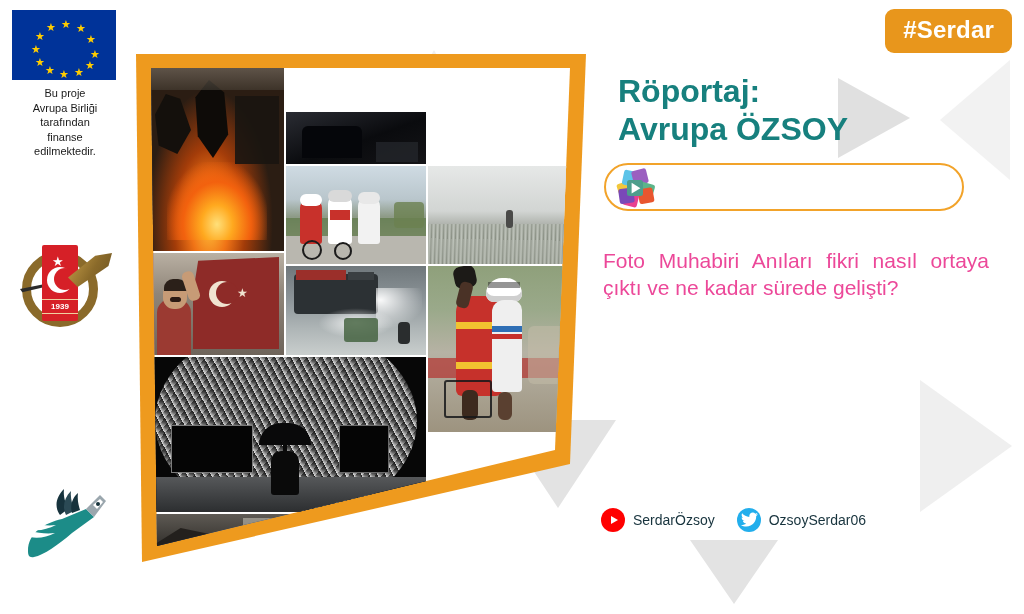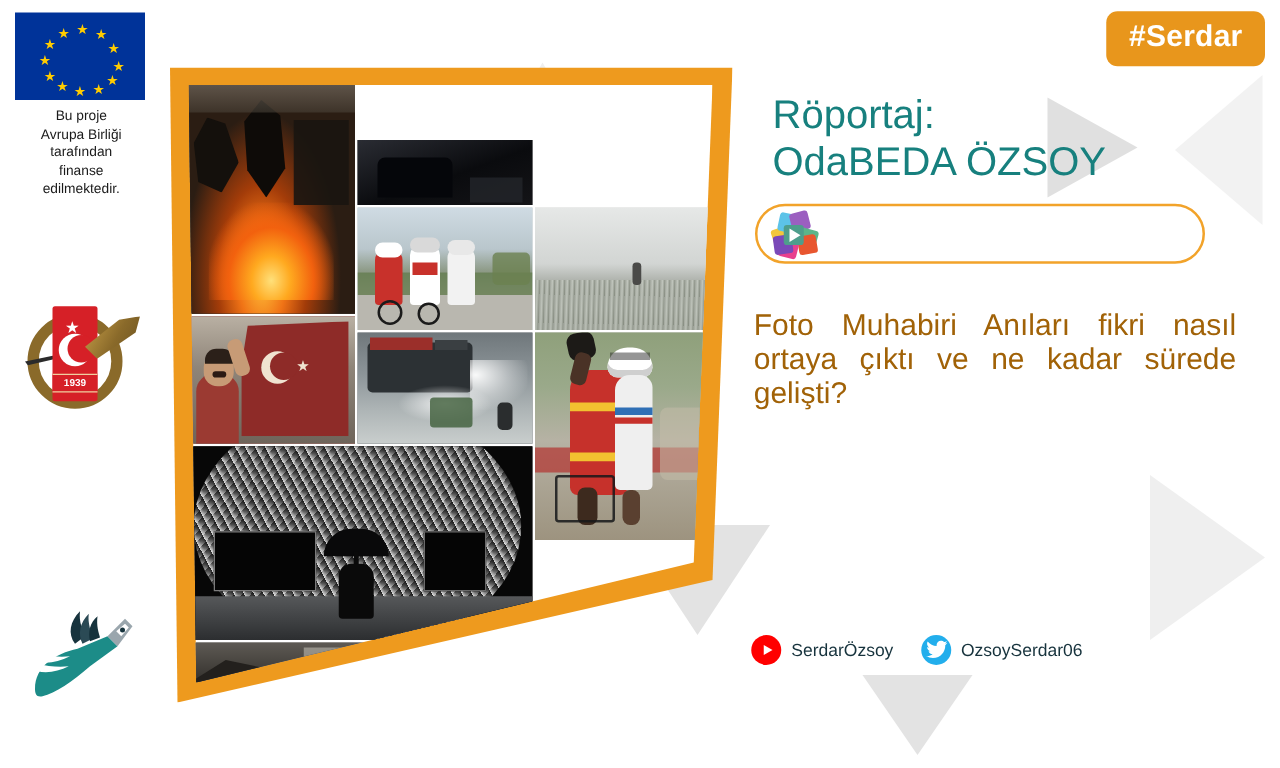--- a/index.html
+++ b/index.html
@@ -62,28 +62,28 @@
     clip-path:polygon(33px 34px, 452px 34px, 437px 416px, 39px 512px);}
   .collage-clip{position:absolute;inset:0;
     clip-path:polygon(33px 34px, 452px 34px, 437px 416px, 39px 512px);}
   .collage{position:absolute;left:31px;top:32px;width:425px;height:486px;}
   .cell{position:absolute;overflow:hidden;background:#222;}
 
   
   .badge{position:absolute;right:12px;top:9px;background:#E8961C;color:#fff;
     border-radius:9px;padding:7px 18px 9px 18px;font-size:24px;font-weight:bold;letter-spacing:.2px;}
   .title{position:absolute;left:618px;top:72px;width:380px;color:#17807E;
-    font-size:32px;font-weight:normal;line-height:38px;}
+    font-size:32px;font-weight:bold;line-height:38px;}
   .media-bar{position:absolute;left:604px;top:163px;width:360px;height:48px;
     border:2px solid #F2A32A;border-radius:24px;background:#fff;box-sizing:border-box;
     display:flex;align-items:center;}
   .media-icon{position:absolute;left:8px;top:3px;width:42px;height:40px;}
   .media-label{margin-left:74px;color:#8b8b8b;font-size:18px;}
-  .q-text{position:absolute;left:603px;top:247px;width:386px;color:#a16207;
-    font-size:24px;line-height:27px;text-align:justify;}
+  .q-text{position:absolute;left:603px;top:247px;width:386px;color:#ec4899;
+    font-size:21px;line-height:27px;text-align:justify;}
   .a-text{position:absolute;left:603px;top:322px;width:360px;color:#17333d;
     font-size:18px;line-height:31px;}
 
   .socials{position:absolute;left:601px;top:508px;display:flex;align-items:center;gap:22px;}
   .soc{display:flex;align-items:center;gap:8px;}
   .soc-label{color:#17333d;font-size:14px;}
   .ig{width:22px;height:22px;border-radius:7px;box-sizing:border-box;border:2.4px solid #E03A6D;
     background:radial-gradient(circle at 28% 102%, #FDD85D 0%, #F6813B 28%, #E03A6D 58%, #B43EC2 82%, #6A5BE0 100%);
     position:relative;}
   .ig::before{content:"";position:absolute;left:5.2px;top:5.2px;width:7.6px;height:7.6px;
@@ -278,21 +278,21 @@
         </div>
 
       </div>
     </div>
   </div>
 
   <div class="badge">#Serdar</div>
 
   <div class="title">
     <div>Röportaj:</div>
-    <div>OdaBEDA ÖZSOY</div>
+    <div>Avrupa ÖZSOY</div>
   </div>
 
   <div class="media-bar">
     <div class="media-icon">
       <svg width="42" height="40" viewBox="0 0 42 40">
         <g transform="translate(21,20)">
           <rect x="-17" y="-9" width="15" height="15" rx="2.5" fill="#F2C73C" transform="rotate(-18)"></rect>
           <rect x="-14" y="-16" width="15" height="15" rx="2.5" fill="#5CC3E8" transform="rotate(12)"></rect>
           <rect x="0" y="-17" width="15" height="15" rx="2.5" fill="#9B5FC0" transform="rotate(-14)"></rect>
           <rect x="4" y="-8" width="15" height="15" rx="2.5" fill="#5BB58A" transform="rotate(16)"></rect>

